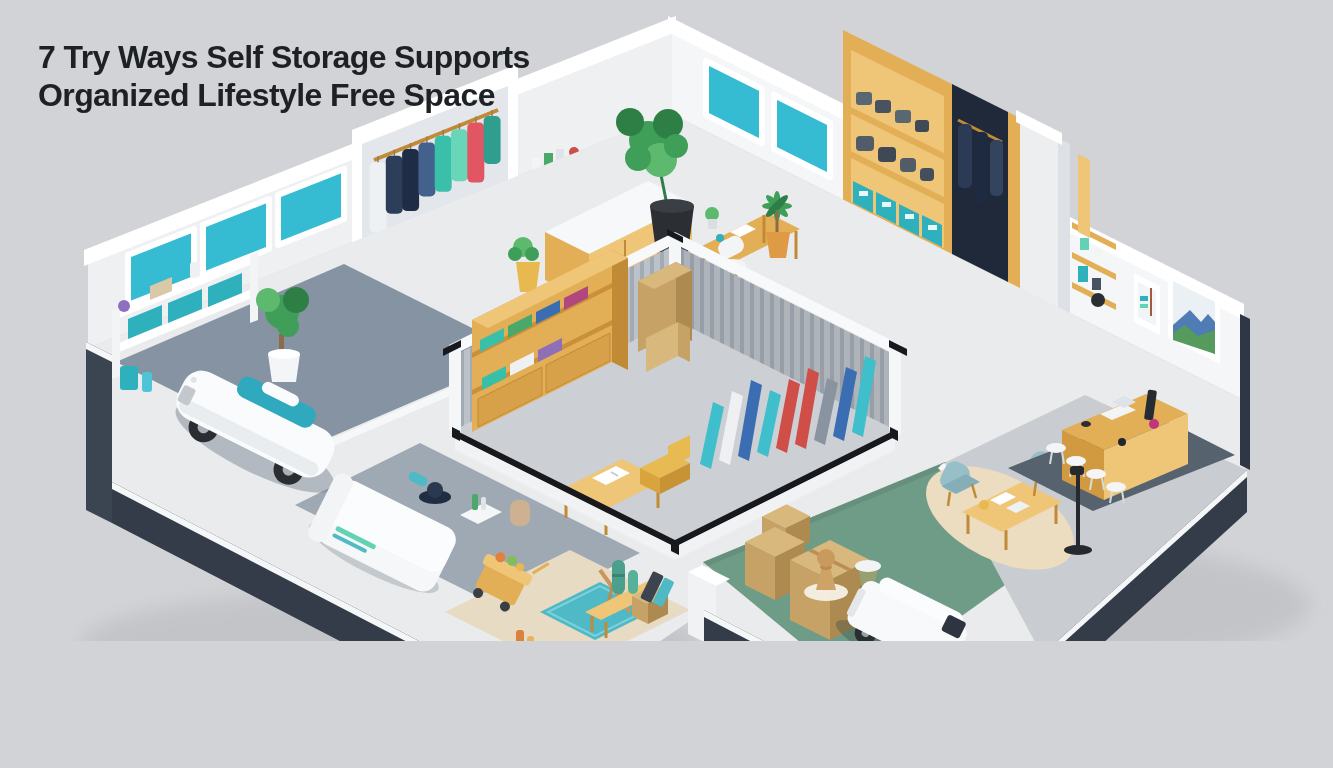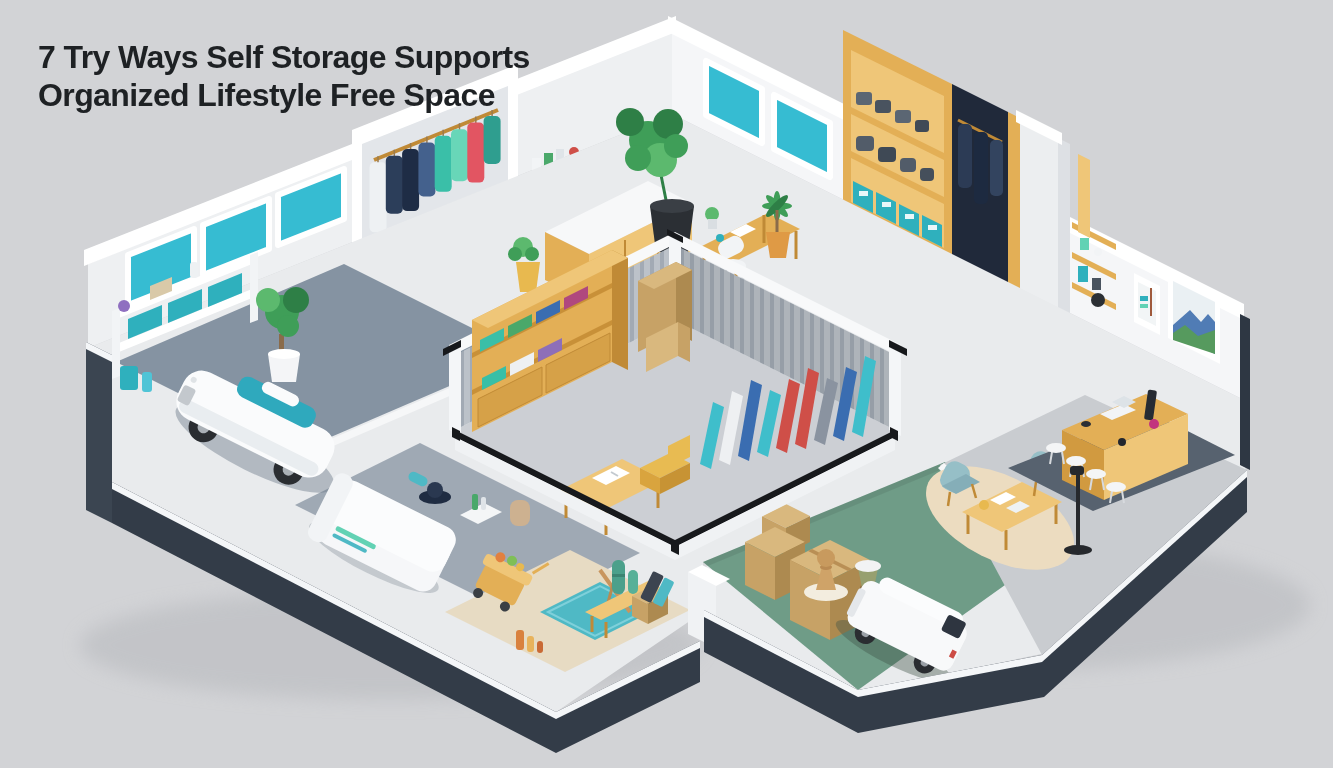--- a/index.html
+++ b/index.html
@@ -1,16 +1,16 @@
 <!DOCTYPE html>
 <html style="--bg: #d2d3d6; --titleColor: #1e2124; --wallFaceL: #eef0f2; --wallFaceR: #f5f6f8; --beam: #ffffff; --rim: #f4f6f8; --wallDark: #333c48; --wallDarkCap: #3b4551; --wallEdge: #2e3743; --floorWhite: #e9ebed; --floorGarage: #8593a2; --floorBedroom: #9fa9b4; --floorBeige: #e7dbc3; --floorGreen: #6f9c87; --floorLight: #c9ccd0; --rugOffice: #57626f; --rugRound: #ecdcc0; --rugTeal: #4fb9c5; --unitWall: #bcc2c9; --unitWallStripe: #a2aab4; --unitFloor: #cccfd4; --rail: #17191c; --wood: #e3af56; --woodDark: #c08a36; --woodLight: #efc678; --teal: #2fb0bd; --windowTeal: #36bcd2; --plant: #3f9e58; --plantDark: #2e7f46; --plantLight: #5cb96e; --potBlack: #2b2f34; --potOrange: #df9a45; --cardboard: #c7a266; --cardboardShade: #ad8a50; --cardboardLight: #d9b87e; --bedWhite: #f6f7f9; --vanWhite: #f8f9fa; --lampBlack: #26292d; --stoolWhite: #f4f5f6; --chairTeal: #96bfc7; --carBody: #fafbfc; --carGlass: #2fa9bd; --accentRed: #cf4f48; --accentBlue: #3a6db1; --accentMint: #62d2b4;"><head>
 <meta charset="utf-8">
 <style>
   html,body{margin:0;padding:0;background:#d2d3d6;}
-  .stage{position:relative;width:1333px;height:768px;overflow:hidden;font-family:"Liberation Sans",sans-serif;}
+  .stage{position:relative;width:1333px;height:641px;overflow:hidden;font-family:"Liberation Sans",sans-serif;}
   svg{display:block}
   .title-text{font:800 32px "Liberation Sans",sans-serif;fill:var(--titleColor);letter-spacing:-0.6px;}
   
   .wallL{fill:var(--wallFaceL)} .wallR{fill:var(--wallFaceR)} .beam{fill:var(--beam)} .rim{fill:var(--rim)}
   .dark{fill:var(--wallDark)} .darkCap{fill:var(--wallDarkCap)} .edgeDark{fill:var(--wallEdge)}
   .fint{fill:var(--floorWhite)} .fgar{fill:var(--floorGarage)} .fbed{fill:var(--floorBedroom)}
   .fbeige{fill:var(--floorBeige)} .fgreen{fill:var(--floorGreen)} .flight{fill:var(--floorLight)}
   .rugO{fill:var(--rugOffice)} .rugR{fill:var(--rugRound)} .rugT{fill:var(--rugTeal)}
   .ufloor{fill:var(--unitFloor)} .rail{fill:var(--rail)}
   .wood{fill:var(--wood)} .woodD{fill:var(--woodDark)} .woodL{fill:var(--woodLight)}

